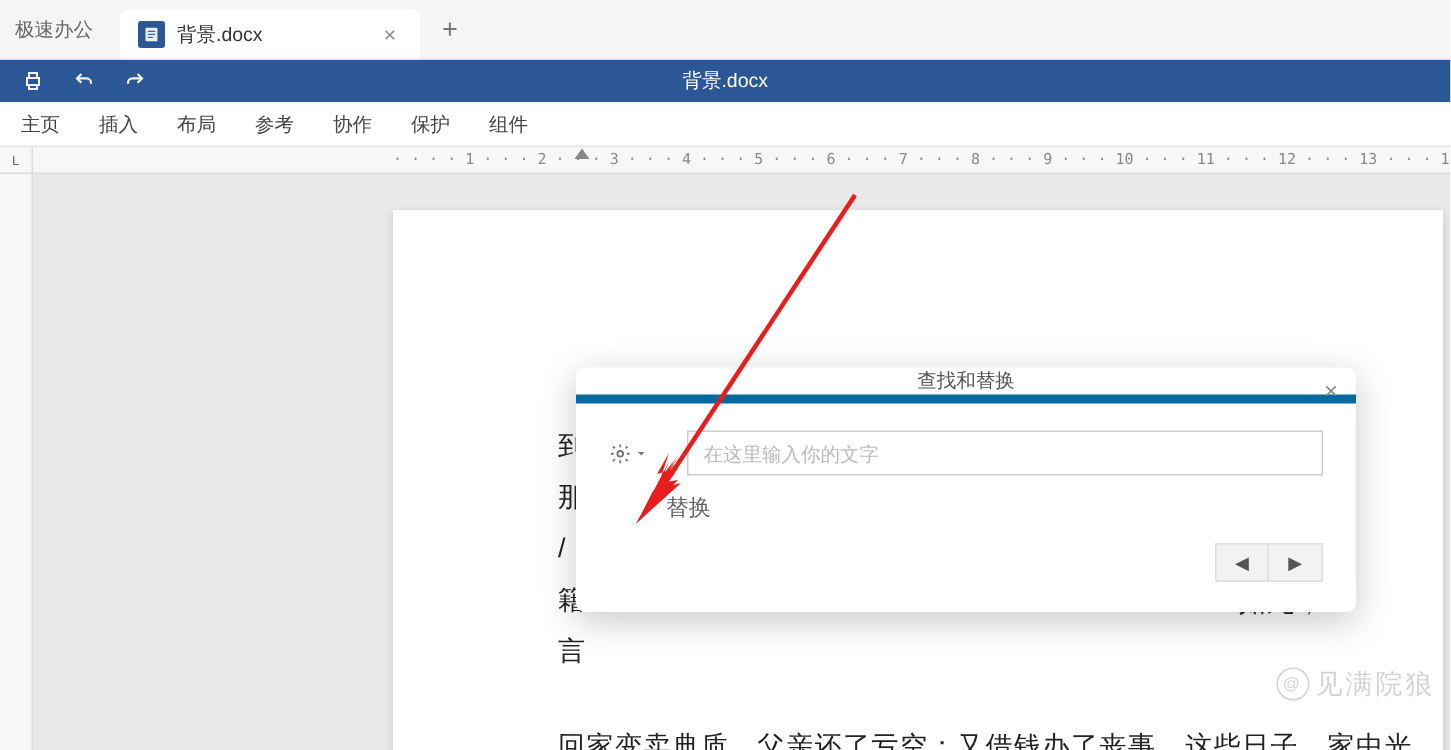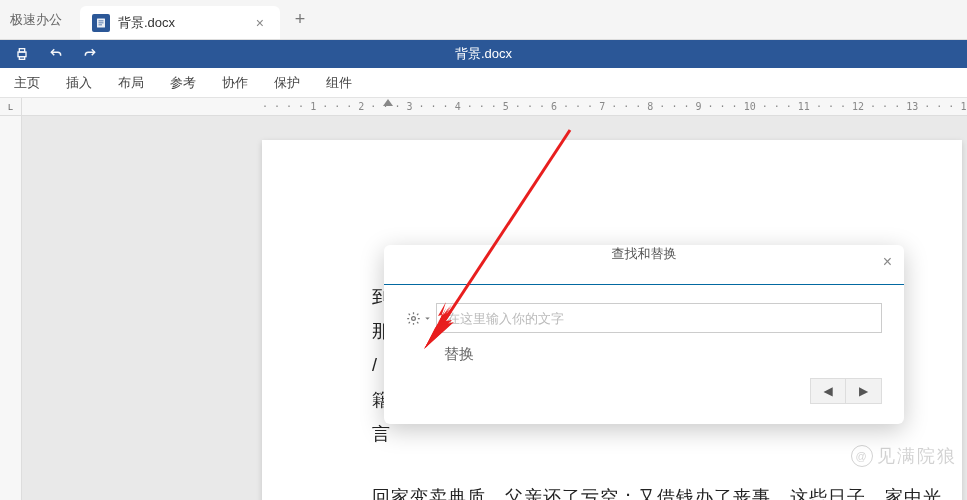--- a/index.html
+++ b/index.html
@@ -31,23 +31,23 @@
   .ruler-v { position: absolute; top: 116px; left: 0; width: 22px; bottom: 0; background: #f7f7f7; border-right: 1px solid #ddd; font-size: 9px; color: #888; text-align: center; }
   .ruler-corner { position: absolute; top: 98px; left: 0; width: 22px; height: 18px; background: #f7f7f7; border-right: 1px solid #ddd; border-bottom: 1px solid #ddd; display: flex; align-items: center; justify-content: center; font-size: 9px; color: #666; }
 
   
   .canvas { position: absolute; top: 116px; left: 22px; right: 0; bottom: 0; background: #e9e9e9; overflow: hidden; }
   .page { position: absolute; top: 24px; left: 240px; width: 700px; min-height: 900px; background: #fff; box-shadow: 0 2px 6px rgba(0,0,0,0.15); }
   .page-content { position: absolute; top: 140px; left: 110px; right: 60px; font-size: 18px; line-height: 1.9; color: #222; letter-spacing: 1px; }
 
   
   .dialog { position: absolute; top: 245px; left: 384px; width: 520px; background: #fff; border-radius: 6px; box-shadow: 0 6px 24px rgba(0,0,0,0.22); z-index: 50; }
-  .dialog-header { height: 40px; display: flex; align-items: flex-start; justify-content: center; position: relative; border-bottom: 1px solid #0369a1; color: #555; font-size: 13px; }
+  .dialog-header { height: 24px; display: flex; align-items: center; justify-content: center; position: relative; border-bottom: 6px solid #0369a1; color: #555; font-size: 13px; }
   .dialog-header .dlg-close { position: absolute; right: 12px; top: 8px; font-size: 16px; color: #888; cursor: pointer; }
-  .dialog-body { padding: 18px 22px 12px 22px; display: flex; align-items: center; gap: 4px; }
+  .dialog-body { padding: 18px 22px 12px 22px; display: flex; align-items: center; gap: 26px; }
   .dialog-body .settings { color: #777; font-size: 14px; display: flex; align-items: center; gap: 2px; cursor: pointer; }
   .dialog-body input { flex: 1; height: 30px; border: 1px solid #ccc; padding: 0 10px; font-size: 13px; color: #333; outline: none; }
   .dialog-body input::placeholder { color: #bbb; }
   .dialog-sub { padding: 0 22px 14px 60px; font-size: 15px; color: #666; }
   .dialog-sub .replace-link { cursor: pointer; }
   .dialog-footer { padding: 0 22px 20px 22px; display: flex; justify-content: flex-end; gap: 0; }
   .navbtn { width: 36px; height: 26px; background: #f2f2f2; border: 1px solid #ddd; display: flex; align-items: center; justify-content: center; cursor: pointer; font-size: 12px; color: #555; }
   .navbtn + .navbtn { border-left: none; }
 
   

